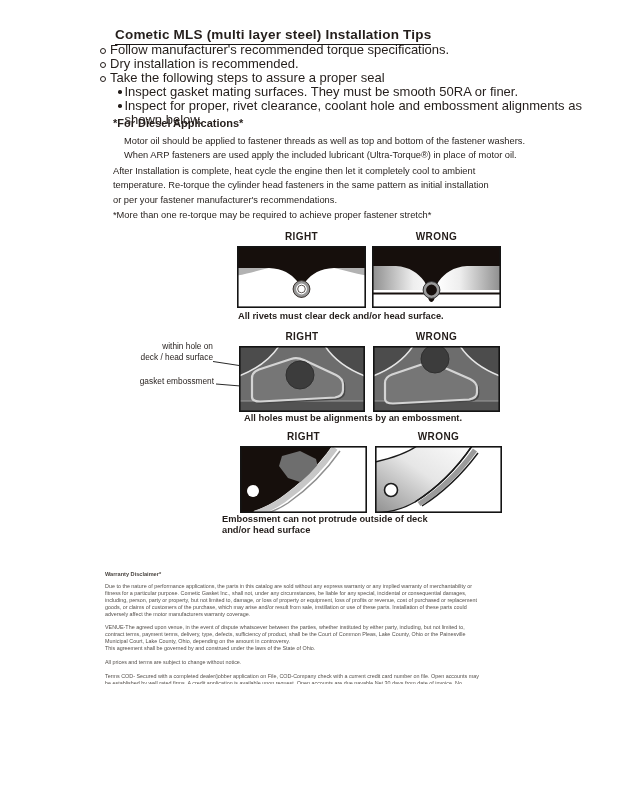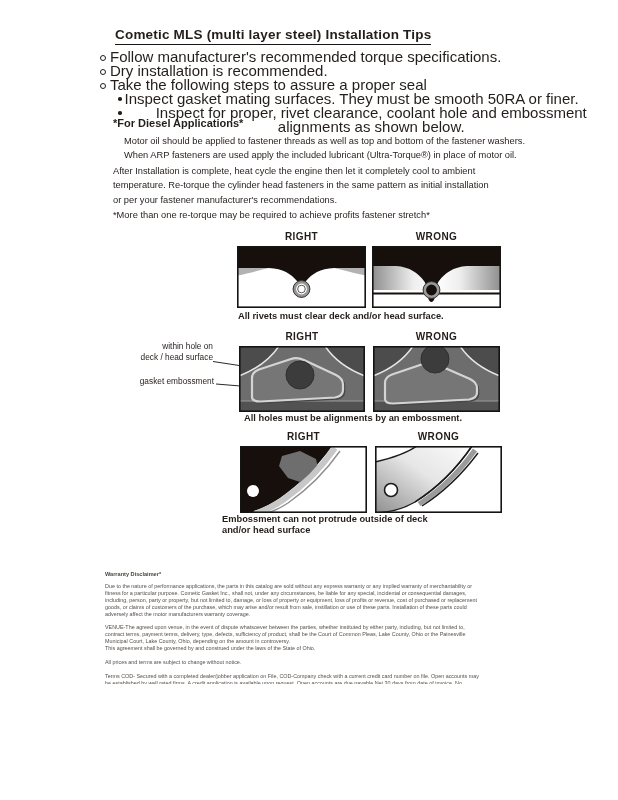--- a/index.html
+++ b/index.html
@@ -2,21 +2,21 @@
 <html><head>
 <meta charset="utf-8">
 <style>
   html,body{margin:0;padding:0;background:#fff;}
   .page{position:relative;width:618px;height:684px;background:#ffffff;overflow:hidden;
         font-family:"Liberation Sans","DejaVu Sans",sans-serif;color:#241e1b;}
   .abs{position:absolute;}
   .ml{white-space:pre-line;}
   .doc-title{top:27px;left:115px;font-size:13.5px;font-weight:bold;letter-spacing:.2px;
              border-bottom:1.6px solid #1a1514;padding-bottom:2px;}
-  .tips{top:50px;left:100px;font-size:15px;line-height:14px;text-align:center;}
+  .tips{top:43px;left:100px;font-size:13px;line-height:14px;}
   .tip-row{display:flex;align-items:flex-start;}
   .tip-row .dot{width:4px;height:4px;border:1.1px solid #241e1b;border-radius:50%;
                 margin:4.5px 4px 0 0;flex:none;}
   .tip-sub{padding-left:18px;}
   .tip-sub .bdot{width:3.5px;height:3.5px;background:#241e1b;border-radius:50%;
                  margin:5px 3px 0 0;flex:none;}
   .diesel-h{top:117px;left:113px;font-size:11px;font-weight:bold;text-align:center;}
   .para{left:113px;font-size:9.3px;line-height:14.3px;}
   .p1{top:134px;margin-left:11px;} .p2{top:164px;} .pnote{top:207.5px;}
   .rw{font-size:10px;font-weight:600;letter-spacing:.4px;text-align:center;color:#221c19;}
@@ -58,21 +58,21 @@
       <span>Inspect for proper, rivet clearance, coolant hole and embossment alignments as shown below.</span>
     </div>
   </div>
 
   <div class="abs diesel-h">*For Diesel Applications*</div>
   <div class="abs para p1 ml">Motor oil should be applied to fastener threads as well as top and bottom of the fastener washers.
 When ARP fasteners are used apply the included lubricant (Ultra-Torque®) in place of motor oil.</div>
   <div class="abs para p2 ml">After Installation is complete, heat cycle the engine then let it completely cool to ambient
 temperature. Re-torque the cylinder head fasteners in the same pattern as initial installation
 or per your fastener manufacturer's recommendations.</div>
-  <div class="abs para pnote">*More than one re-torque may be required to achieve profits fastener stretch*</div>
+  <div class="abs para pnote">*More than one re-torque may be required to achieve proper fastener stretch*</div>
 
   <div class="abs rw" style="top:230.5px;left:237px;width:129px;">RIGHT</div>
   <div class="abs rw" style="top:230.5px;left:372px;width:129px;">WRONG</div>
 
   <div class="dbox" style="top:246px;left:237px;">
     <svg width="129" height="62" viewBox="0 0 129 62">
       <rect x="0" y="0" width="129" height="62" fill="#ffffff"></rect>
       <path d="M0 22 H32 C22 24 12 27.5 0 29.5 Z" fill="#b2b2b2"></path>
       <path d="M129 22 H97 C107 24 117 27.5 129 29.5 Z" fill="#b2b2b2"></path>
       <path d="M0 0 H129 V22 H97 C83 22.5 75 28 69 35 C65 40 66.5 52 64.5 52 C62.5 52 64 40 60 35 C54 28 46 22.5 32 22 H0 Z" fill="#160f0c"></path>

